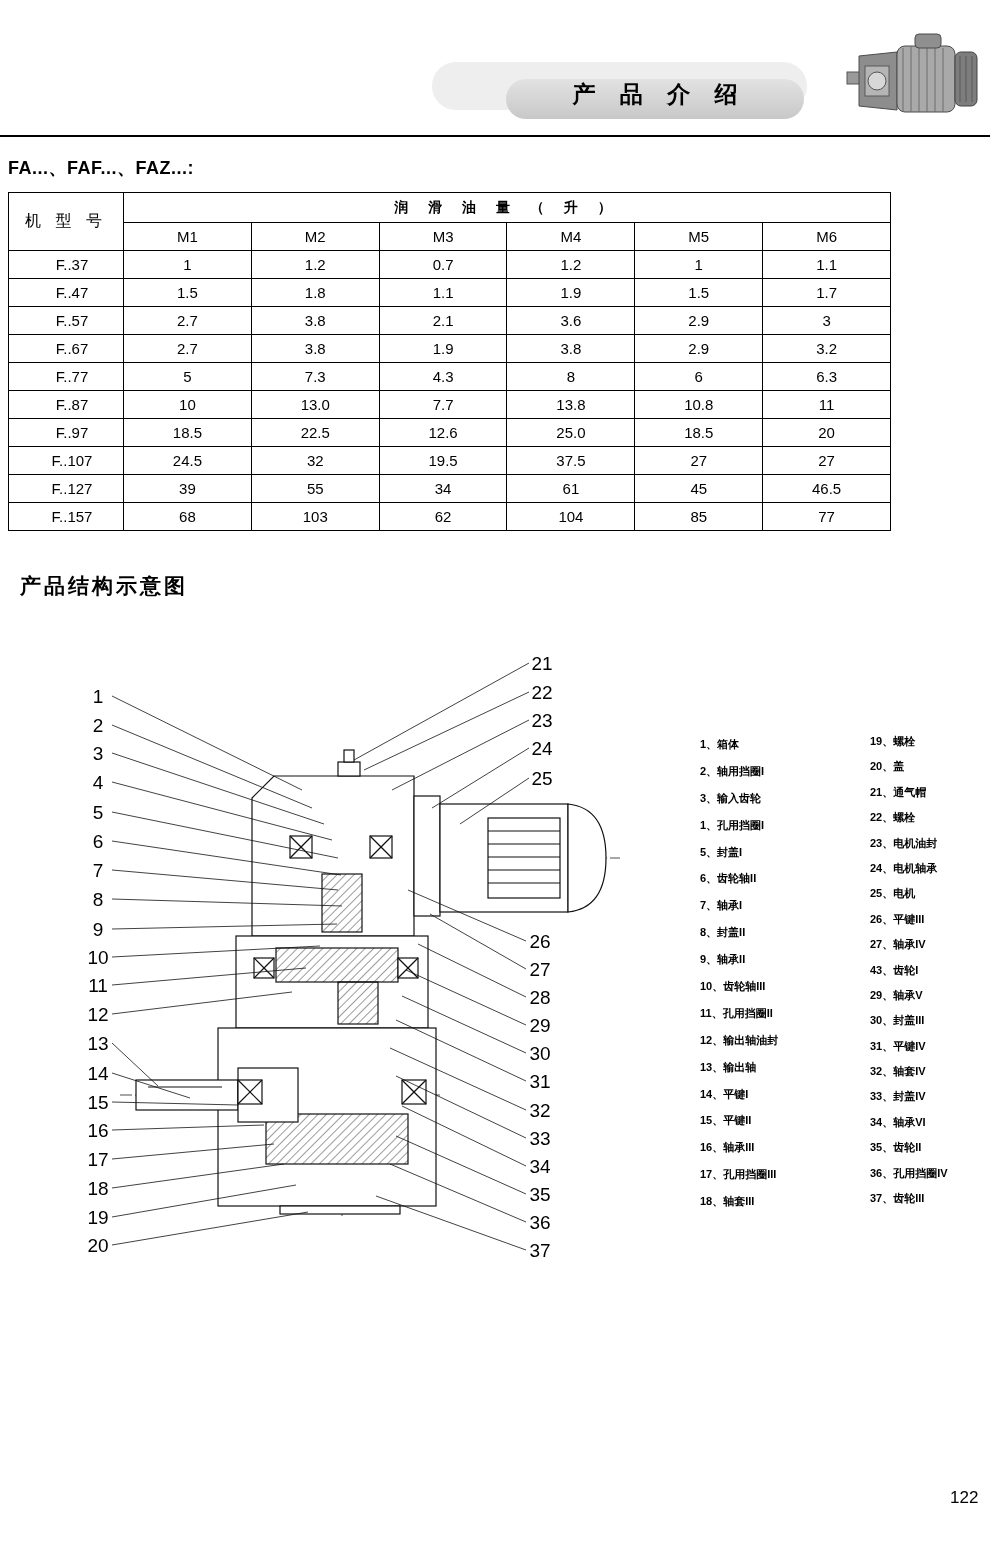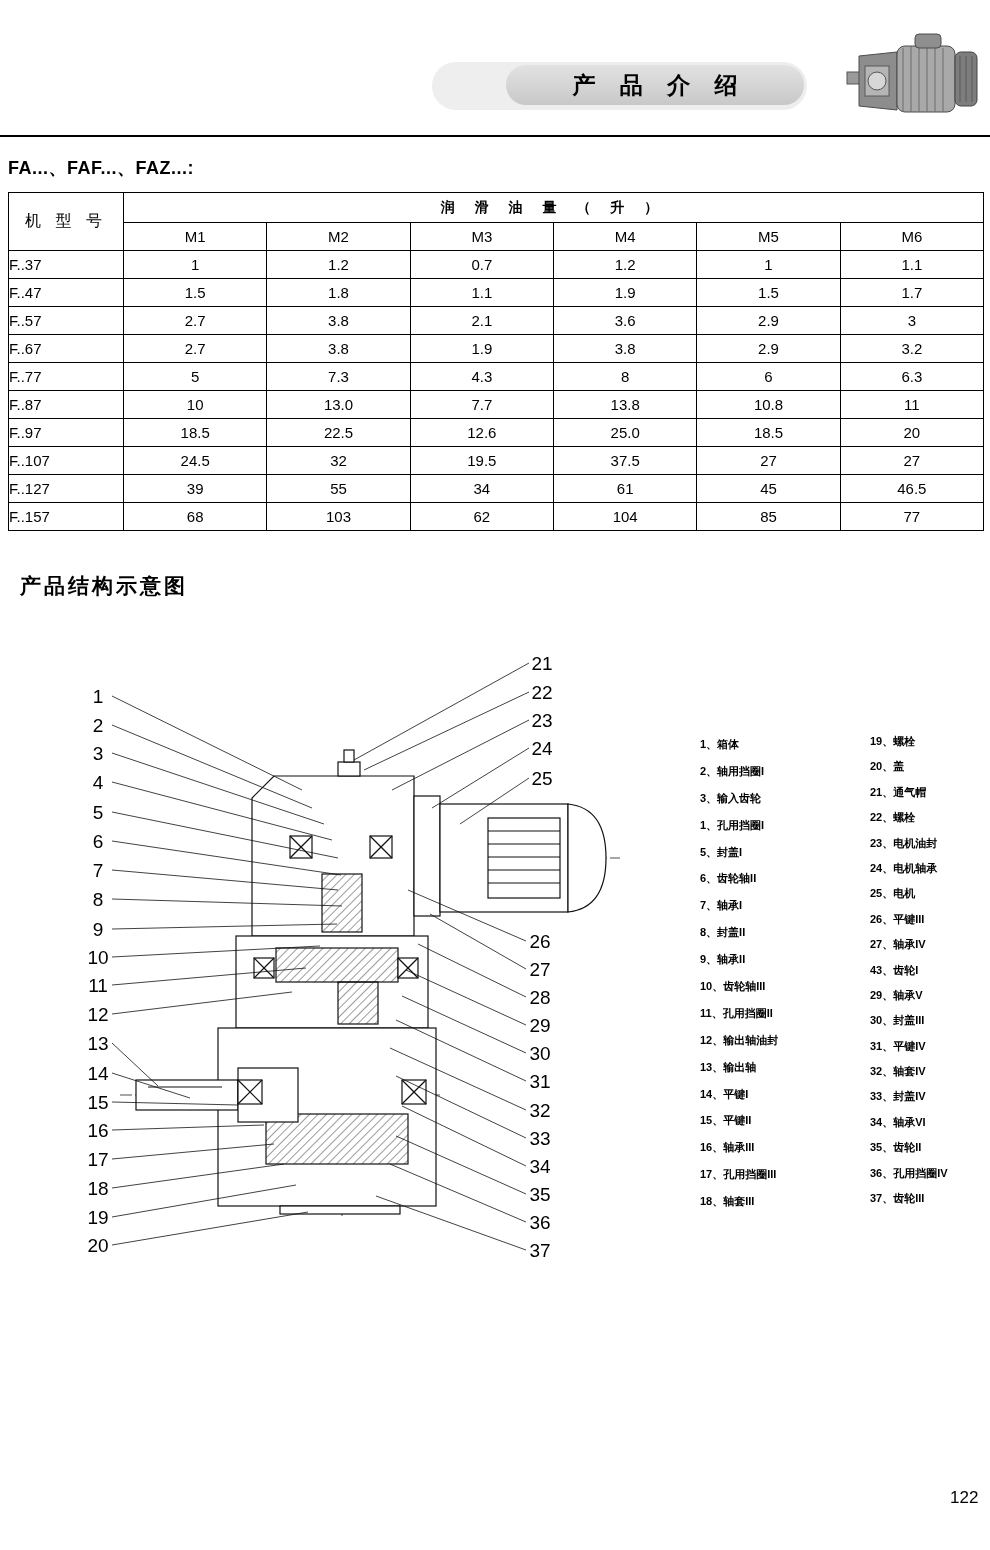--- a/index.html
+++ b/index.html
@@ -4,36 +4,36 @@
 <style>
   *{margin:0;padding:0;box-sizing:border-box}
   html,body{background:#fff}
   body{
     width:990px;height:1550px;position:relative;overflow:hidden;
     font-family:"Liberation Sans","DejaVu Sans",sans-serif;color:#000;
   }
   
   .banner-echo{position:absolute;left:432px;top:62px;width:375px;height:48px;
     border-radius:26px;background:#eeeeee}
-  .banner{position:absolute;left:506px;top:65px;width:298px;height:40px;border-radius:22px;
-    background:linear-gradient(#e2e2e2,#c8c8c8);display:flex;align-items:center;justify-content:center}
+  .banner{position:absolute;left:506px;top:79px;width:298px;height:40px;border-radius:22px;
+    background:linear-gradient(#e2e2e2,#c8c8c8);display:flex;justify-content:center}
   .banner span{font-size:23px;font-weight:bold;letter-spacing:9px;text-indent:9px;white-space:nowrap}
   .header-rule{position:absolute;left:0;top:135px;width:990px;height:2px;background:#000}
   .product-photo{position:absolute;left:845px;top:26px;width:140px;height:102px}
 
   
   .series-label{position:absolute;left:8px;top:156px;font-size:18px;font-weight:bold;letter-spacing:.5px}
 
   
-  table.oil-table{position:absolute;left:8px;top:192px;width:976px;border-collapse:collapse;table-layout:fixed}
+  table.oil-table{position:absolute;left:8px;top:192px;width:883px;border-collapse:collapse;table-layout:fixed}
   .oil-table th,.oil-table td{border:1px solid #000;text-align:center;font-size:15px;height:28px;padding:0;font-weight:normal}
   .oil-table thead tr:first-child th{height:30px}
   .oil-table th.span-h{font-size:14px;font-weight:bold;letter-spacing:8px}
   .oil-table th.model-h{font-size:16px;letter-spacing:5px;font-weight:normal}
-  .oil-table td.model-cell{text-align:left;}
+  .oil-table td.model-cell{text-align:center;padding-left:12px}
 
   
   .diagram-title{position:absolute;left:20px;top:572px;font-size:21px;font-weight:bold;letter-spacing:3px}
   .structure-svg{position:absolute;left:40px;top:628px;width:620px;height:672px}
   .structure-svg text{font-family:"Liberation Sans","DejaVu Sans",sans-serif;font-size:19px;fill:#000}
 
   
   ul.parts{position:absolute;list-style:none;font-size:11px;font-weight:bold;white-space:nowrap}
   ul.parts-left{left:700px;top:731px}
   ul.parts-left li{height:26.9px;line-height:26.9px}

